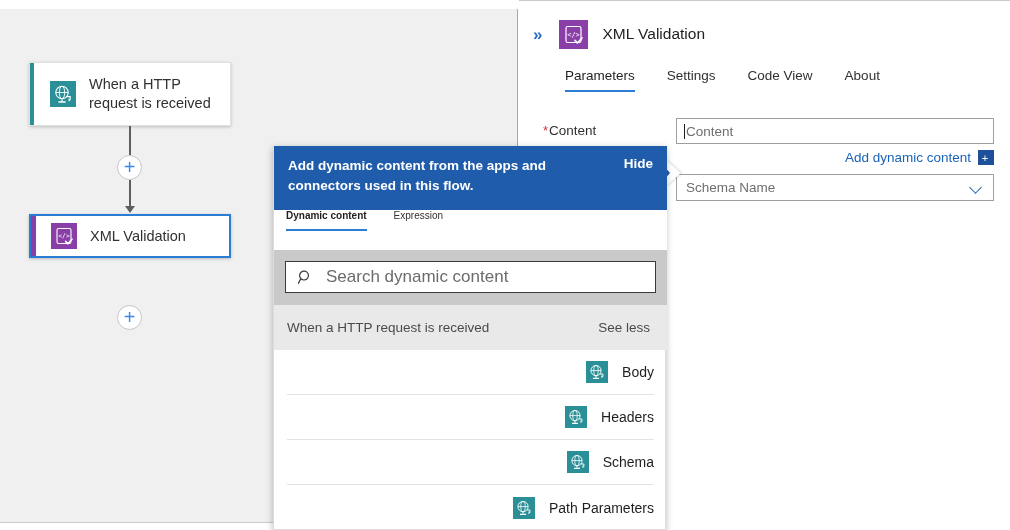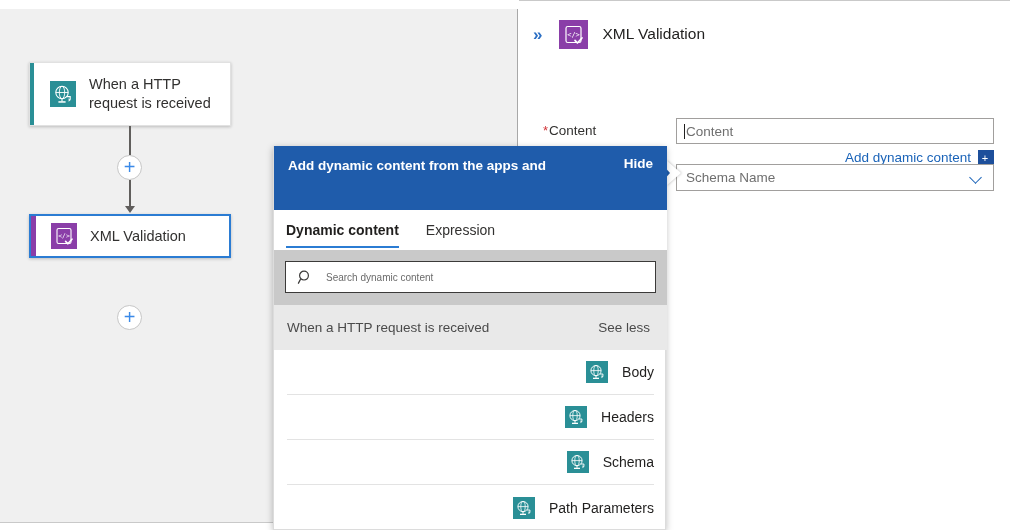--- a/index.html
+++ b/index.html
@@ -184,43 +184,43 @@
     position:absolute;left:662px;top:164px;width:0;height:0;
     border-top:9px solid transparent;border-bottom:9px solid transparent;
     border-left:8px solid #1f5cab;
   }
 
   .callout-tabs{
     position:absolute;left:0;top:64px;width:393px;height:40px;
     display:flex;align-items:flex-start;background:#ffffff;
   }
   .ctab{
-    font-size:14px;color:#323130;padding-bottom:10px;position:relative;
-    margin-top:12px;cursor:default;
+    font-size:10px;color:#323130;padding-bottom:10px;position:relative;
+    margin-top:0;cursor:default;
   }
   .ctab.first{margin-left:12px;}
   .ctab.second{margin-left:27px;}
   .ctab.active{font-weight:bold;color:#201f1e;}
   .ctab.active:after{
     content:"";position:absolute;left:0;right:0;bottom:0;height:2px;background:#2b7cd3;
   }
 
   .search-band{
     position:absolute;left:0;top:104px;width:393px;height:55px;background:#c9c9c9;
     box-sizing:border-box;padding:11px 11px 0 11px;
   }
   .search-box{
     width:100%;height:32px;background:#ffffff;border:1px solid #3b3a39;
     box-sizing:border-box;display:flex;align-items:center;
   }
   .search-icon{
     width:17px;height:17px;margin-left:11px;flex:0 0 17px;position:relative;
   }
   .search-text{
-    margin-left:12px;font-size:10px;color:#6b6b6b;
+    margin-left:12px;font-size:17px;color:#6b6b6b;
   }
 
   .group-header{
     position:absolute;left:0;top:159px;width:393px;height:45px;
     background:#e9e9e9;box-sizing:border-box;
     display:flex;align-items:center;justify-content:space-between;
     padding:0 17px 0 13px;
   }
   .group-title{font-size:13.5px;color:#4a4a4a;}
   .group-toggle{font-size:13.5px;color:#4a4a4a;cursor:pointer;}
@@ -295,51 +295,58 @@
         <svg width="29" height="29" viewBox="0 0 29 29">
           <rect x="0" y="0" width="29" height="29" fill="#8a3ea8"></rect>
           <rect x="7" y="6.5" width="15" height="16" rx="1.8" fill="none" stroke="#ffffff" stroke-width="1.2"></rect>
           <text x="14.5" y="17" font-family="DejaVu Sans Mono, monospace" font-size="7" fill="#ffffff" text-anchor="middle">&lt;/&gt;</text>
           <path d="M16 20.4 l2.4 2.6 l4.6 -5" fill="none" stroke="#ffffff" stroke-width="1.7" stroke-linecap="round" stroke-linejoin="round"></path>
         </svg>
       </div>
       <div class="panel-title">XML Validation</div>
     </div>
 
+    <div class="tabs">
+      <div class="tab active">Parameters</div>
+      <div class="tab">Settings</div>
+      <div class="tab">Code View</div>
+      <div class="tab">About</div>
+    </div>
 
     <div class="form-row" style="left:24px;top:123px;text-align:center;">
       <span class="field-label">
         <span class="req-star">*</span><span>Content</span>
       </span>
     </div>
 
     <div class="text-input" style="left:157px;top:118px;width:318px;height:26px;">
       <div class="caret"></div>
       <span class="ph">Content</span>
     </div>
 
     <div class="dyn-link-row" style="left:157px;top:148px;width:318px;height:19px;">
       <span class="dyn-link">Add dynamic content</span>
       <span class="dyn-badge">+</span>
     </div>
 
-    <div class="dropdown" style="left:157px;top:164px;width:318px;height:27px;">
+    <div class="dropdown" style="left:157px;top:174px;width:318px;height:27px;">
       <span class="dd-text">Schema Name</span>
       <span class="dd-chev"></span>
     </div>
   </div>
 
   <div class="callout-pointer"></div>
   <div class="callout-pointer-blue"></div>
 
   <div class="callout">
 
     <div class="callout-header">
       <div class="callout-header-text">
         <div>Add dynamic content from the apps and</div>
+        <div>connectors used in this flow.</div>
       </div>
       <div class="callout-hide">Hide</div>
     </div>
 
     <div class="callout-tabs">
       <div class="ctab first active">Dynamic content</div>
       <div class="ctab second">Expression</div>
     </div>
 
     <div class="search-band">

